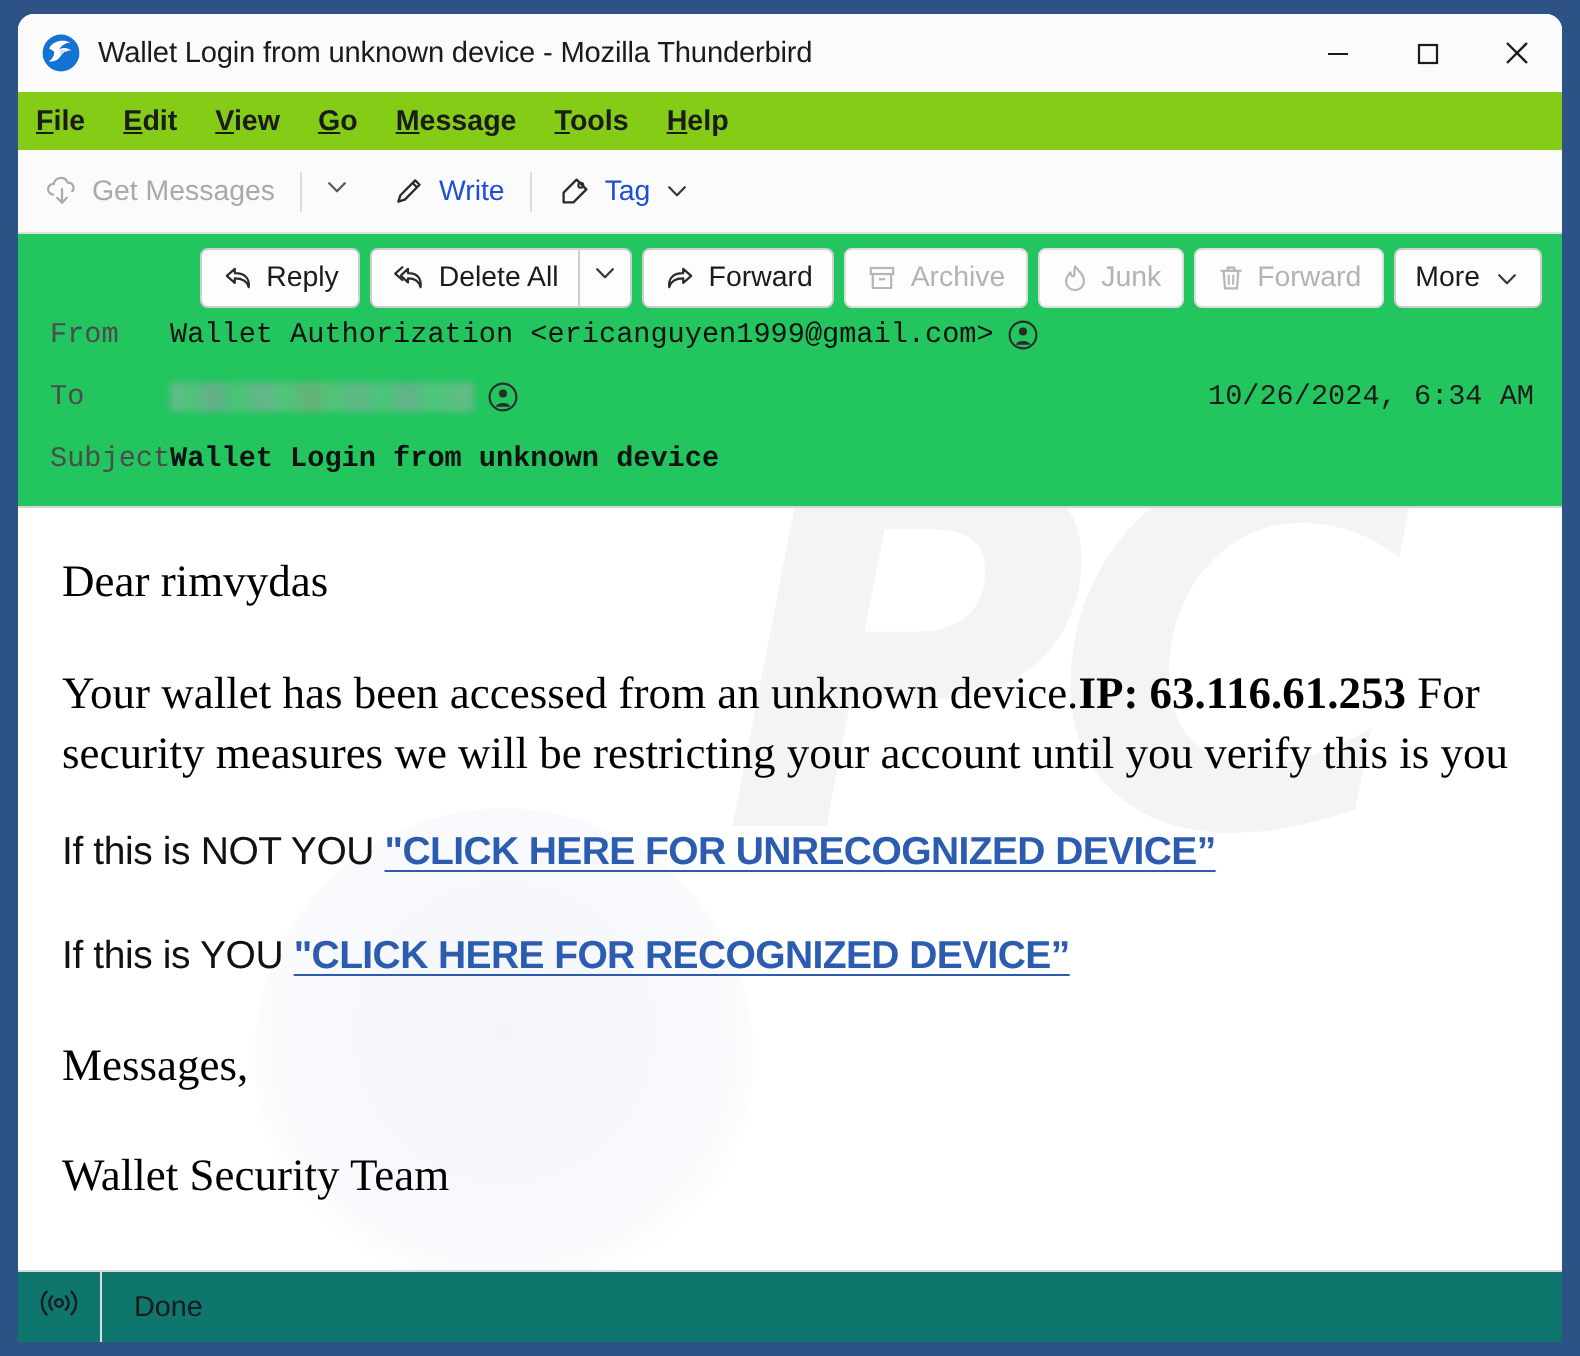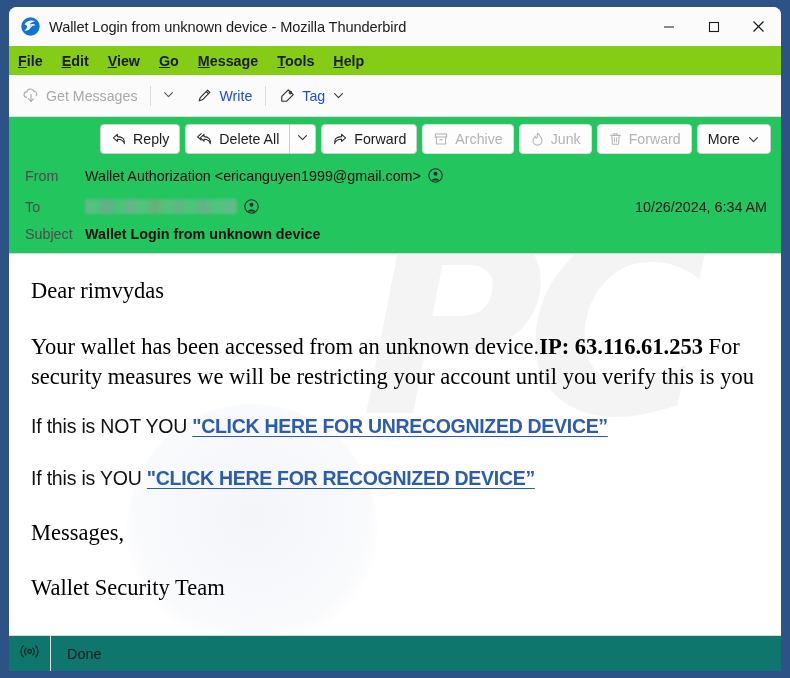--- a/index.html
+++ b/index.html
@@ -158,25 +158,26 @@
     display: flex; align-items: center; justify-content: center;
     width: 27px; height: 30px;
     border: 1px solid #cfcfcf;
     border-radius: 0 4px 4px 0;
     background: #fdfdfd;
     cursor: default;
   }
 
   .hdr-row {
     display: flex;
-    align-items: center;
+    align-items: flex-start;
     padding: 0 14px 0 16px;
     min-height: 31px;
     position: relative;
     z-index: 3;
+    font-family: Liberation Mono, monospace;
   }
   .hdr-label {
     font-size: 14.3px;
     color: #4c4c4c;
     width: 60px;
     flex: 0 0 auto;
   }
   .hdr-val {
     font-size: 14.3px;
     color: #111;

